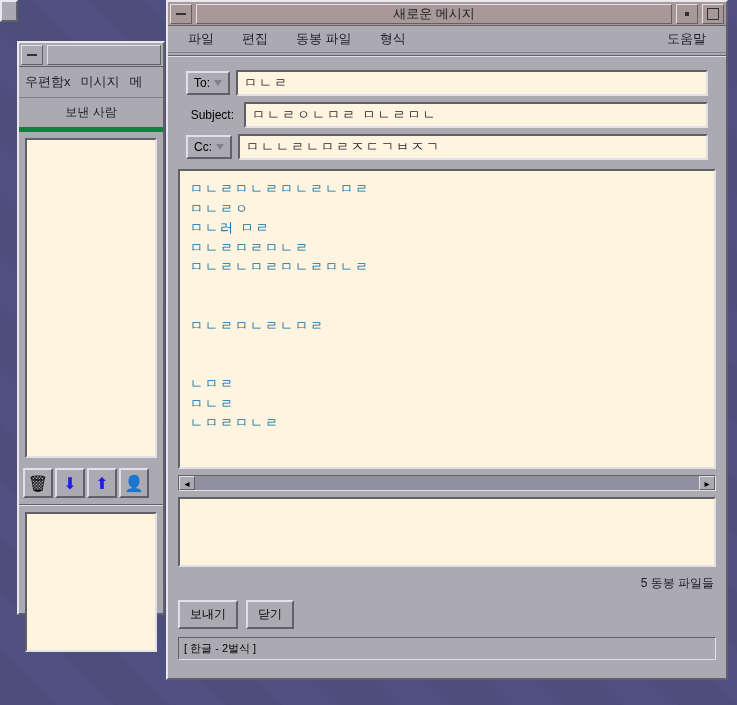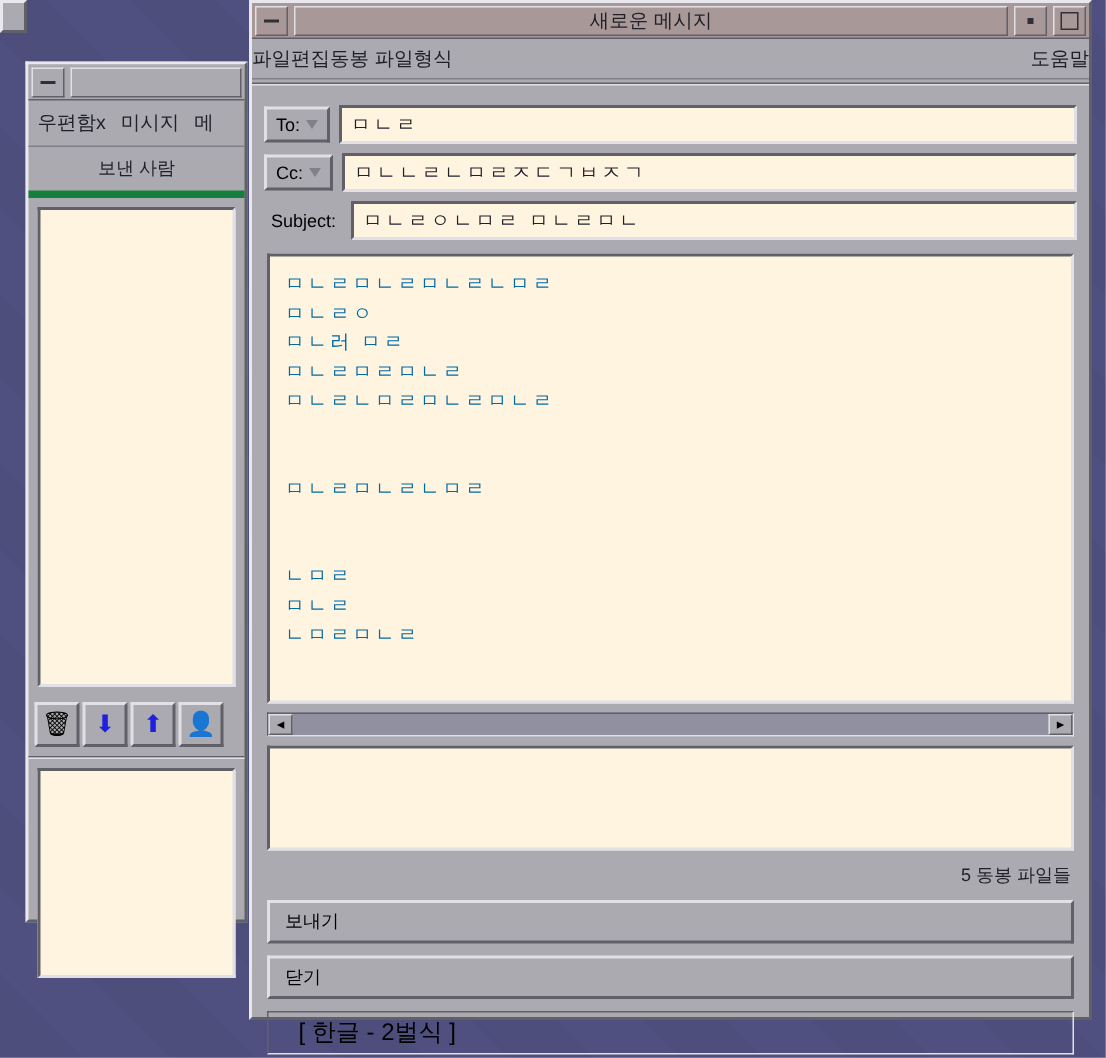--- a/index.html
+++ b/index.html
@@ -64,22 +64,22 @@
   font-size: 13px;
   color: #202028;
   border: 1px solid;
   border-color: #e0e0e6 #606068 #606068 #e0e0e6;
   height: 20px;
   margin: 2px;
   line-height: 18px;
 }
 .menubar {
   display: flex;
-  padding: 4px 0;
-  gap: 0;
+  padding: 4px 20px;
+  gap: 28px;
   border-bottom: 1px solid #808088;
 }
 .menu-item { color: #202028; font-size: 13px; cursor: pointer; }
 .menu-help { margin-left: auto; }
 .sep {
   height: 2px;
   border-top: 1px solid #606068;
   border-bottom: 1px solid #e0e0e6;
   margin: 2px 0;
 }
@@ -125,21 +125,21 @@
 
 
 .compose {
   left: 166px; top: 0;
   width: 562px;
   height: 680px;
 }
 .field-row {
   display: flex;
   align-items: center;
-  padding: 3px 8px;
+  padding: 3px 18px;
   gap: 6px;
 }
 .field-label-btn {
   background: #aaaab0;
   border: 2px solid;
   border-color: #e0e0e6 #606068 #606068 #e0e0e6;
   padding: 3px 6px;
   font-size: 12px;
   display: flex;
   align-items: center;
@@ -214,38 +214,37 @@
 .attach-status {
   text-align: right;
   padding: 2px 12px;
   font-size: 12px;
   color: #202028;
 }
 .button-row {
   display: flex;
   gap: 8px;
   padding: 6px 10px;
-  flex-direction: column;
 }
 .btn {
   background: #aaaab0;
   border: 2px solid;
   border-color: #e0e0e6 #606068 #606068 #e0e0e6;
   padding: 4px 10px;
   font-size: 12px;
   display: flex;
   align-items: center;
   gap: 4px;
 }
 .statusbar {
   margin: 2px 10px 6px;
-  padding: 3px 20px;
-  border: 1px solid;
-  border-color: #606068 #e0e0e6 #e0e0e6 #606068;
-  font-size: 16px;
+  padding: 3px 5px;
+  border: 1px solid;
+  border-color: #606068 #e0e0e6 #e0e0e6 #606068;
+  font-size: 11px;
 }
 </style>
 </head>
 <body>
 
 <div class="bg-texture"></div>
 
 <div class="window" style="left:0; top:0; width:18px; height:22px;"></div>
 
 <div class="window mailbox">
@@ -290,30 +289,30 @@
 
   <div class="field-row">
     <div class="field-label-btn">
       <span>To:</span>
       <span class="tri"></span>
     </div>
     <input class="text-input" value="ㅁㄴㄹ" style="">
   </div>
 
   <div class="field-row">
+    <div class="field-label-plain">Subject:</div>
+    <input class="text-input" value="ㅁㄴㄹㅇㄴㅁㄹ ㅁㄴㄹㅁㄴ" style="">
+  </div>
+
+  <div class="field-row">
     <div class="field-label-btn">
       <span>Cc:</span>
       <span class="tri"></span>
     </div>
     <input class="text-input" value="ㅁㄴㄴㄹㄴㅁㄹㅈㄷㄱㅂㅈㄱ" style="">
-  </div>
-
-  <div class="field-row">
-    <div class="field-label-plain">Subject:</div>
-    <input class="text-input" value="ㅁㄴㄹㅇㄴㅁㄹ ㅁㄴㄹㅁㄴ" style="">
   </div>
 
   <div class="body-area">ㅁㄴㄹㅁㄴㄹㅁㄴㄹㄴㅁㄹ
 ㅁㄴㄹㅇ
 ㅁㄴ러 ㅁㄹ
 ㅁㄴㄹㅁㄹㅁㄴㄹ
 ㅁㄴㄹㄴㅁㄹㅁㄴㄹㅁㄴㄹ
 
 
 ㅁㄴㄹㅁㄴㄹㄴㅁㄹ

